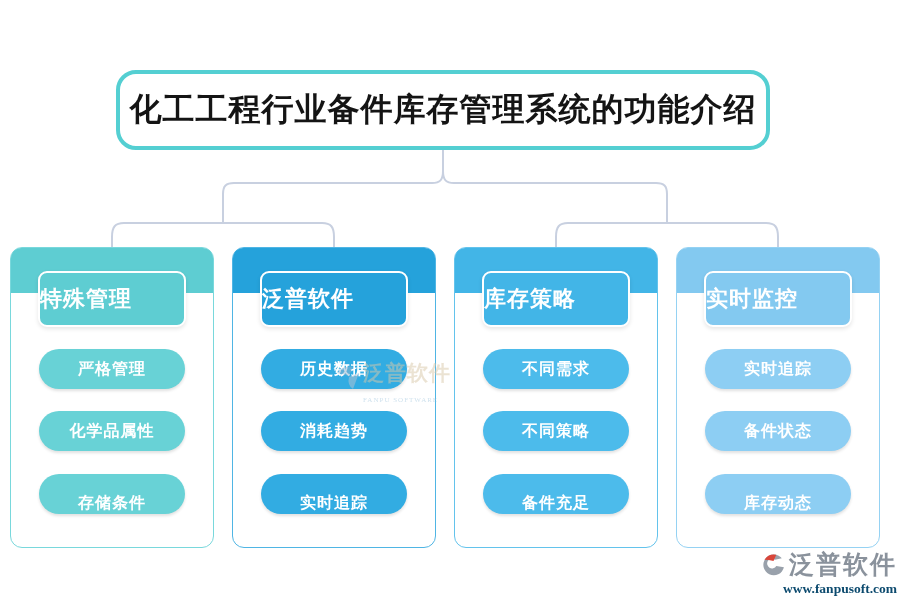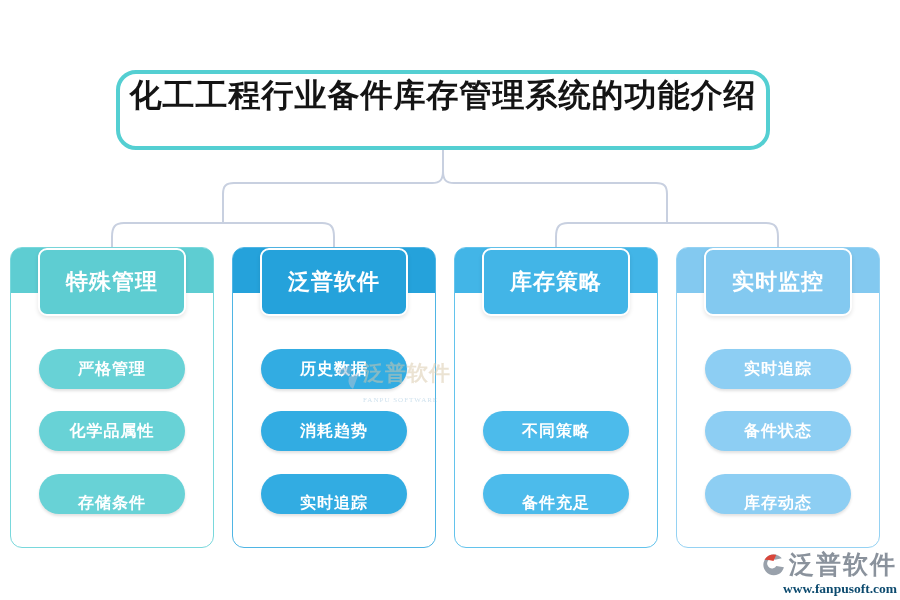--- a/index.html
+++ b/index.html
@@ -6,44 +6,44 @@
   body{
     width:900px;height:600px;background:#ffffff;overflow:hidden;
     font-family:"Liberation Serif","DejaVu Serif",serif;
   }
   .stage{position:relative;width:900px;height:600px;background:#ffffff;}
 
   
   .title-box{
     position:absolute;left:116px;top:70px;width:654px;height:80px;
     box-sizing:border-box;border:4px solid #54CFD2;border-radius:20px;
-    background:#fff;display:flex;justify-content:center;
+    background:#fff;display:flex;align-items:center;justify-content:center;
   }
   .title-box span{
     font-size:32px;font-weight:600;color:#141414;letter-spacing:1px;white-space:nowrap;
   }
 
   
   .connectors{position:absolute;left:0;top:0;width:900px;height:600px;}
   .connectors path{fill:none;stroke:var(--connector,#C8D0E0);stroke-width:2;}
 
   
   .column{
     position:absolute;top:247px;width:204px;height:301px;box-sizing:border-box;
     background:#fff;border:1.5px solid var(--border);border-radius:12px;
   }
   .column .band{
     position:absolute;left:0;top:0;right:0;height:45px;
     background:var(--band);border-radius:10px 10px 0 0;
   }
   .col-header{
-    position:absolute;top:0;left:50%;transform:translateX(-50%);
-    width:148px;height:68px;box-sizing:border-box;
+    position:absolute;top:23px;left:50%;transform:translateX(-50%);
+    width:148px;height:56px;box-sizing:border-box;
     background:var(--band);border:2.5px solid #ffffff;border-radius:9px;
-    display:flex;align-items:center;justify-content:center;
+    display:flex;align-items:center;
     box-shadow:0 2px 4px rgba(0,0,0,0.10);
   }
   .col-header span{color:#ffffff;font-size:22px;font-weight:600;letter-spacing:1px;white-space:nowrap;}
   .pill{
     position:absolute;left:50%;transform:translateX(-50%);
     width:146px;height:40px;border-radius:20px;background:var(--pill);
     display:flex;align-items:center;justify-content:center;
     box-shadow:0 2px 3px rgba(0,0,0,0.12);
   }
   .pill span{color:#ffffff;font-size:16px;font-weight:600;letter-spacing:1px;white-space:nowrap;}
@@ -111,20 +111,23 @@
     <div class="pill p2">
         <span>实时追踪</span>
       </div>
   </div>
 
   <div class="column" style="left: 454px; --band: #42B5E7; --pill: #4CBBEB; --border: #63C3EC;">
     <div class="band"></div>
     <div class="col-header">
       <span>库存策略</span>
     </div>
+    <div class="pill p0">
+        <span>不同需求</span>
+      </div>
     <div class="pill p1">
         <span>不同策略</span>
       </div>
     <div class="pill p2">
         <span>备件充足</span>
       </div>
   </div>
 
   <div class="column" style="left: 676px; --band: #83C9F0; --pill: #8DCEF3; --border: #95D2F3;">
     <div class="band"></div>

